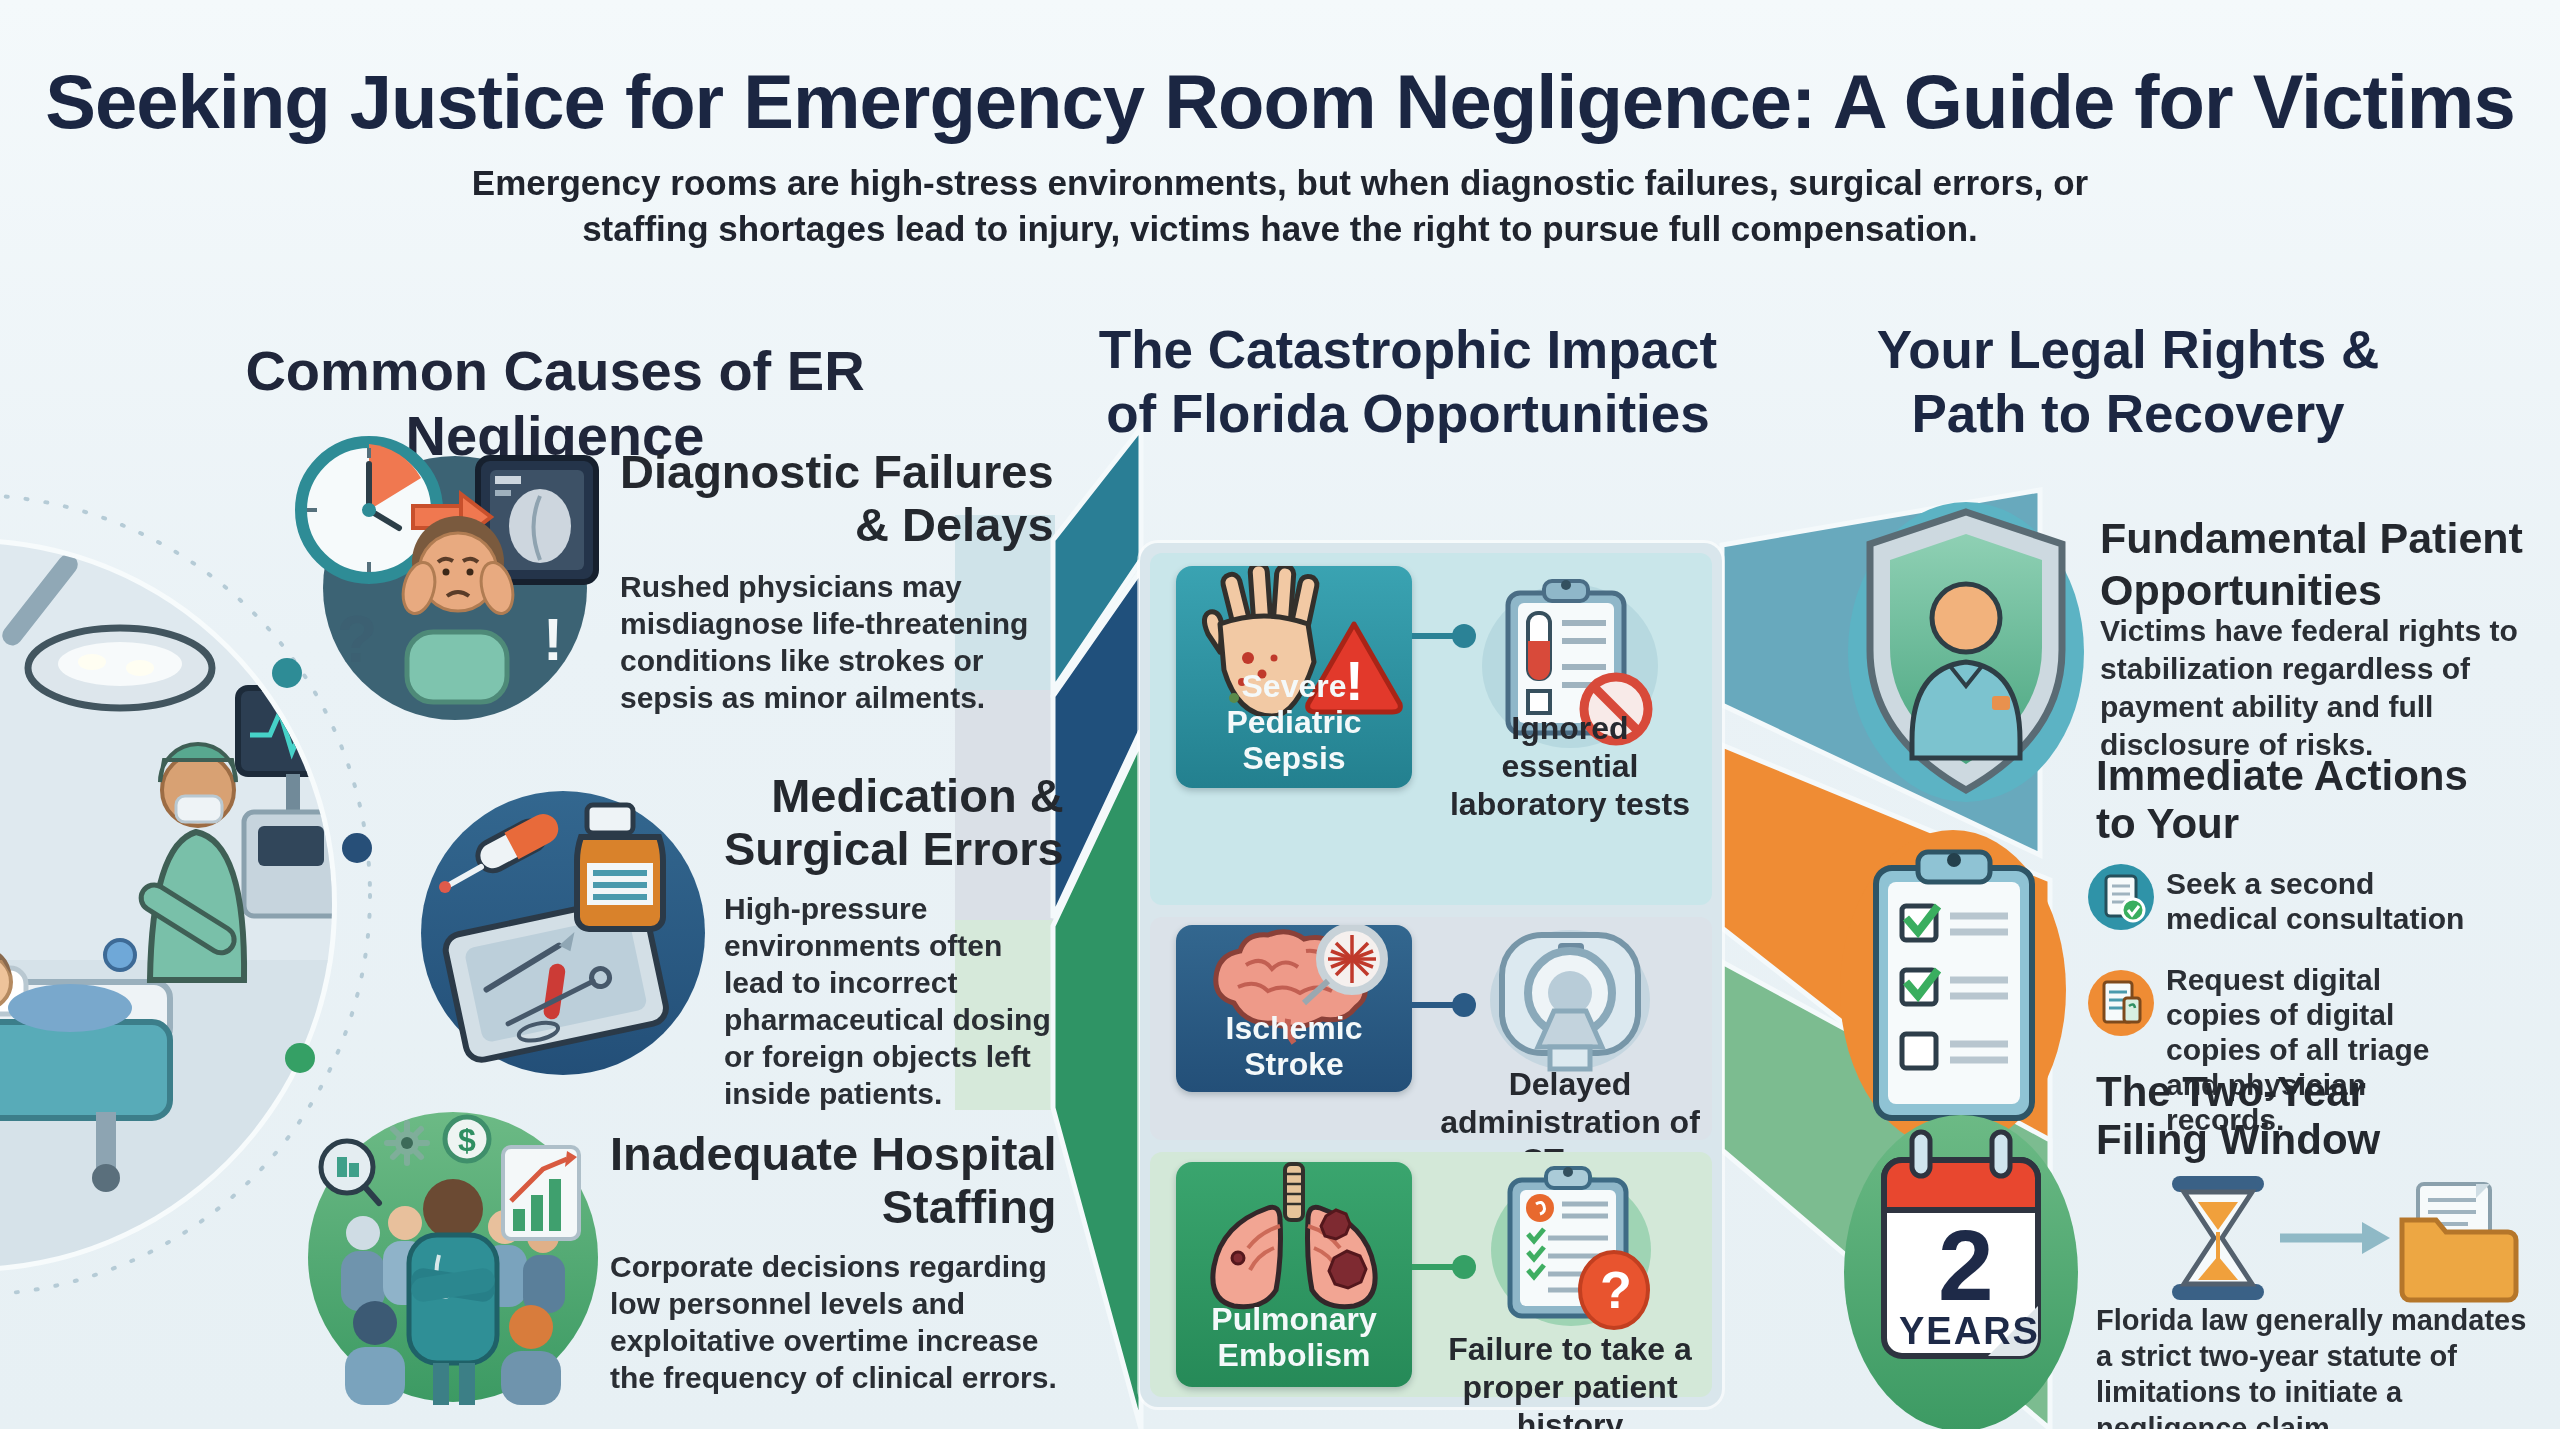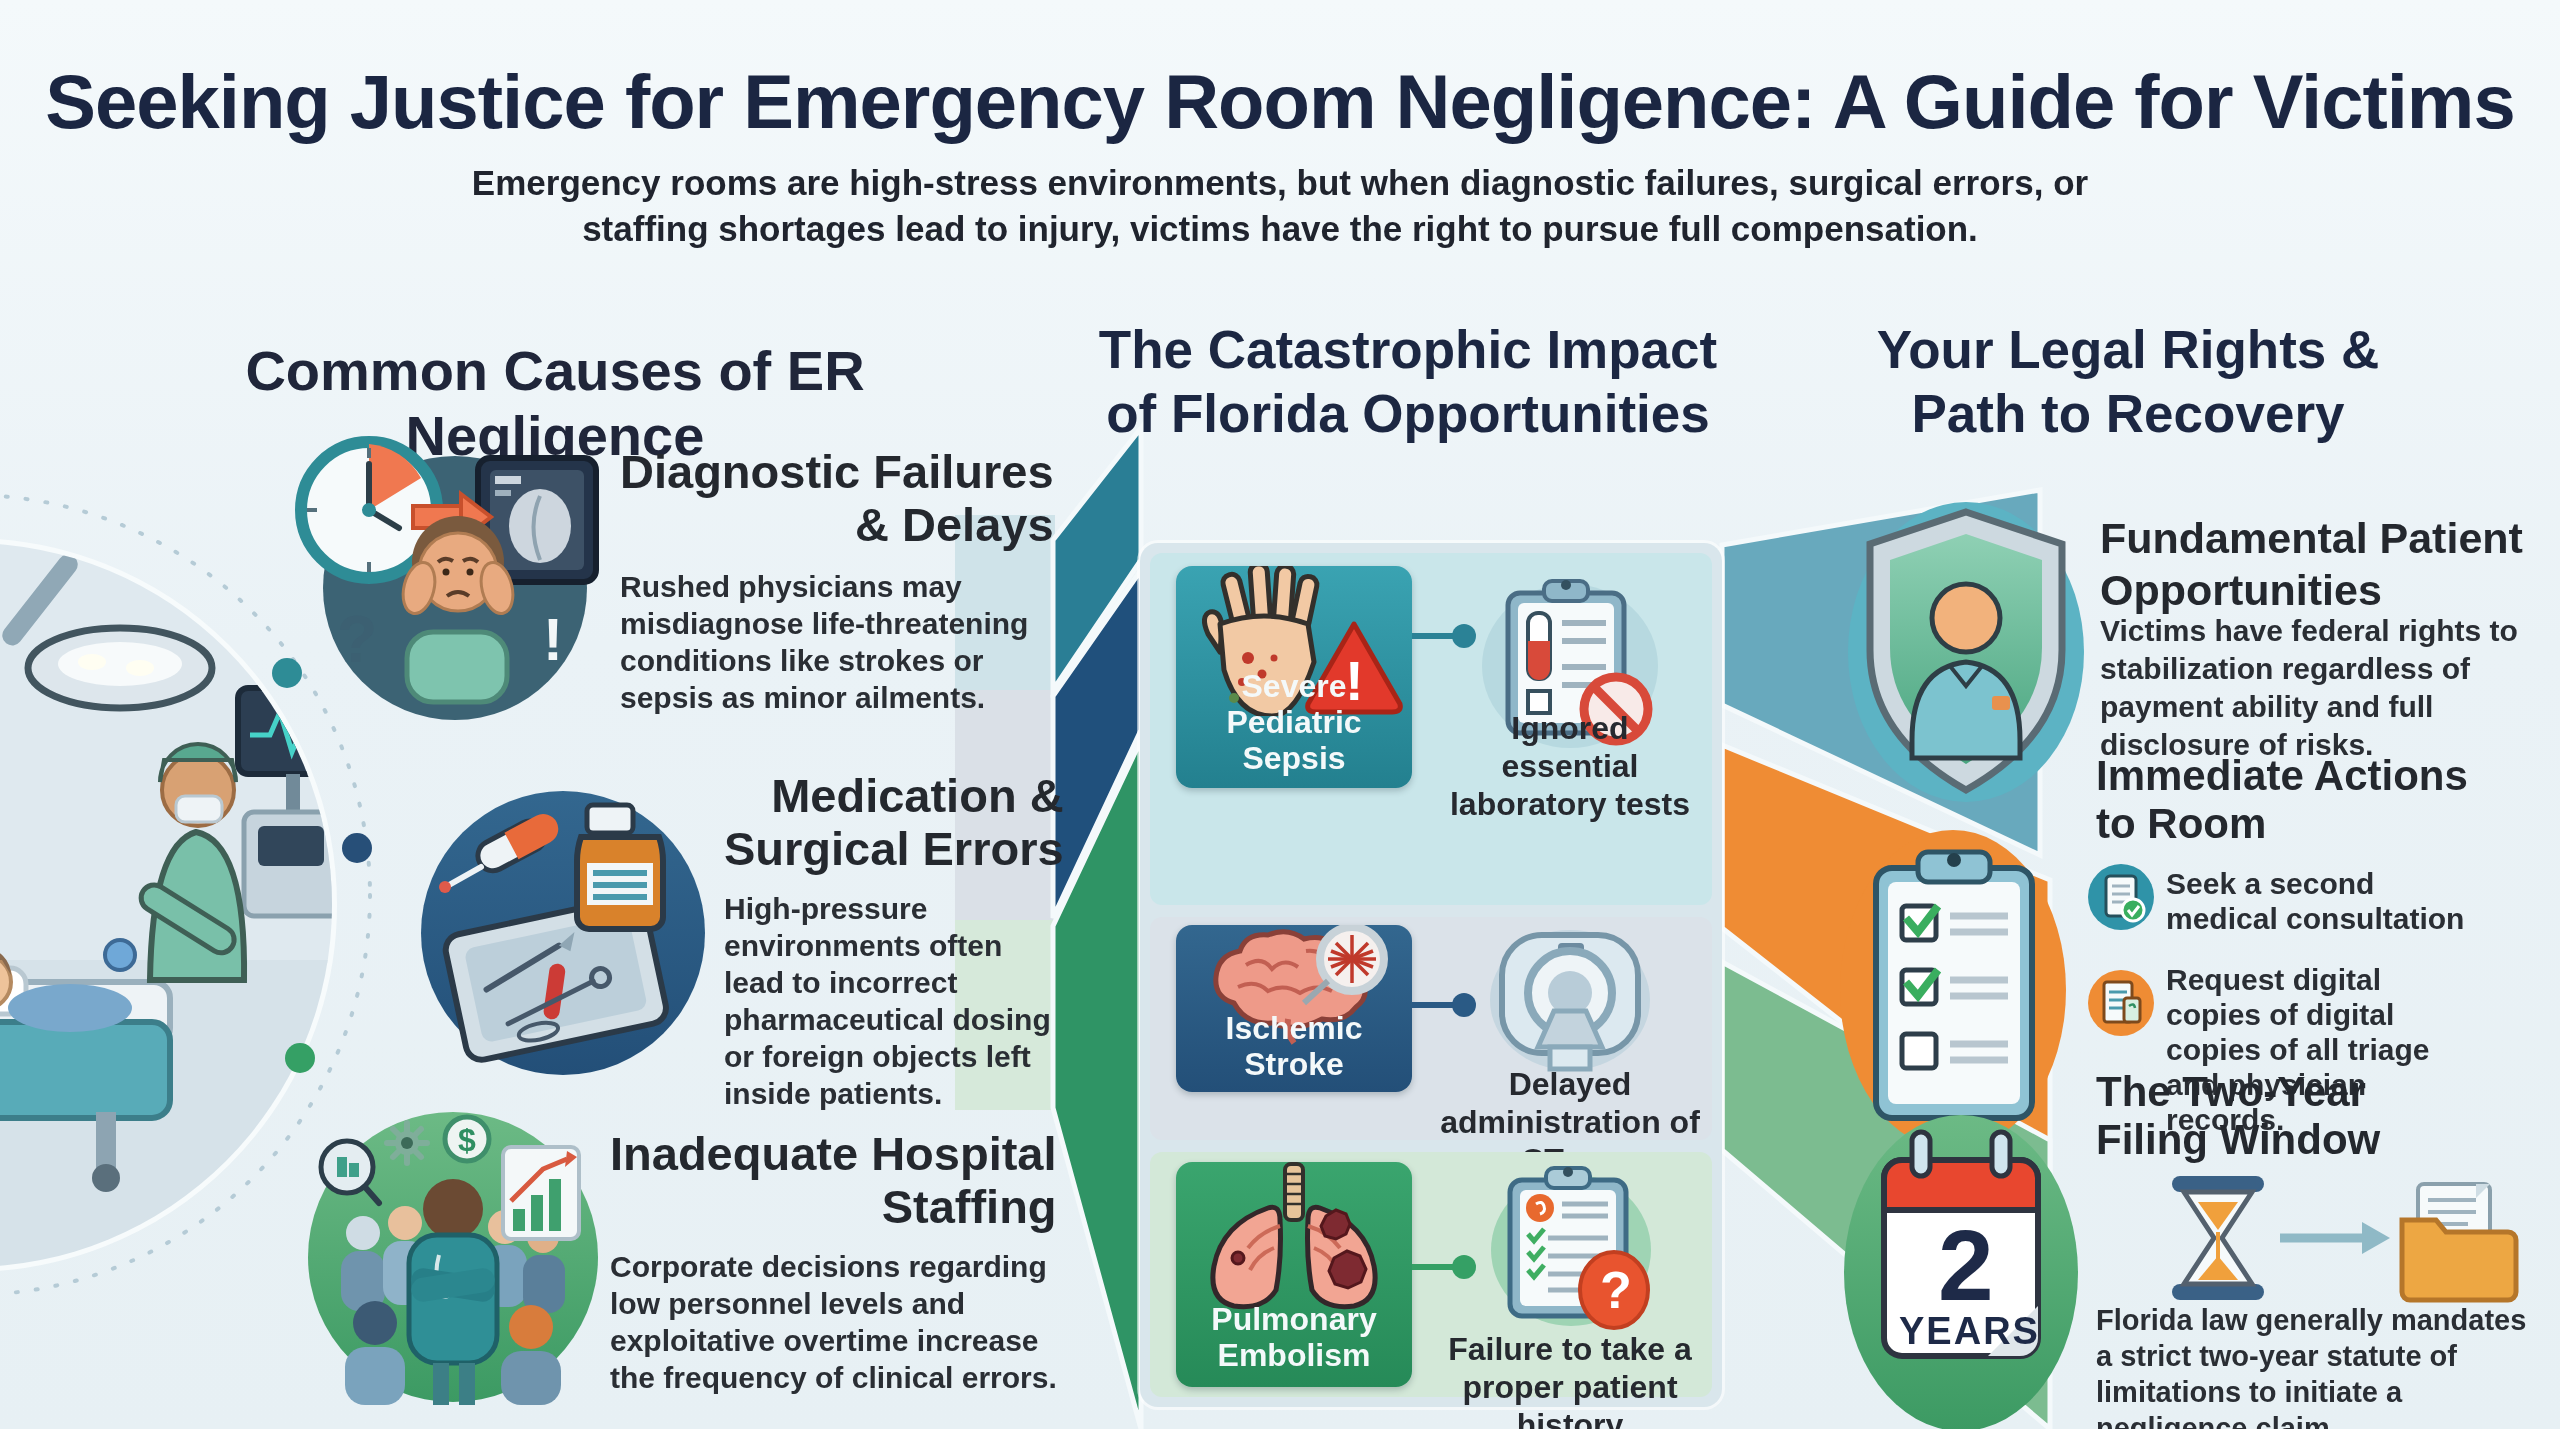--- a/index.html
+++ b/index.html
@@ -508,21 +508,21 @@
           <line x1="112" y1="104" x2="170" y2="104"></line>
         <line x1="112" y1="152" x2="170" y2="152"></line>
           <line x1="112" y1="168" x2="170" y2="168"></line>
         <line x1="112" y1="216" x2="170" y2="216"></line>
           <line x1="112" y1="232" x2="170" y2="232"></line>
       </g>
     </svg>
   </div>
   <div class="abs r-head" style="left:2096px;top:752px;font-size:42px;line-height:48px;">
     <div>Immediate Actions</div>
-    <div>to Room</div>
+    <div>to Your</div>
   </div>
   <div class="abs" style="left:2086px;top:862px;width:70px;height:70px;">
     <svg width="70" height="70" viewBox="0 0 70 70">
       <circle cx="35" cy="35" r="33" fill="#2f93a8"></circle>
       <rect x="20" y="14" width="30" height="40" rx="4" fill="#f6fafb" stroke="#25505c" stroke-width="3"></rect>
       <g stroke="#9fb3bf" stroke-width="3">
         <line x1="26" y1="24" x2="44" y2="24"></line>
           <line x1="26" y1="32" x2="44" y2="32"></line>
           <line x1="26" y1="40" x2="40" y2="40"></line>
       </g>

